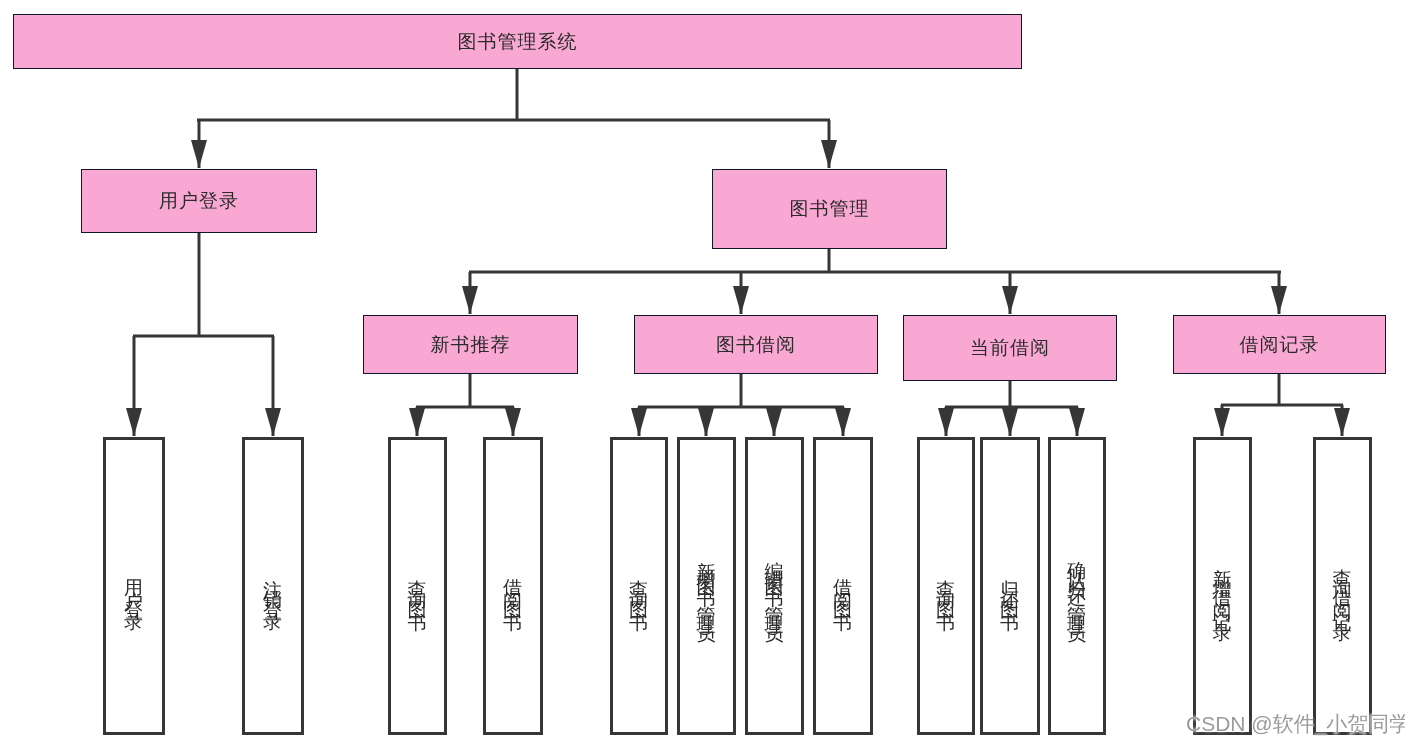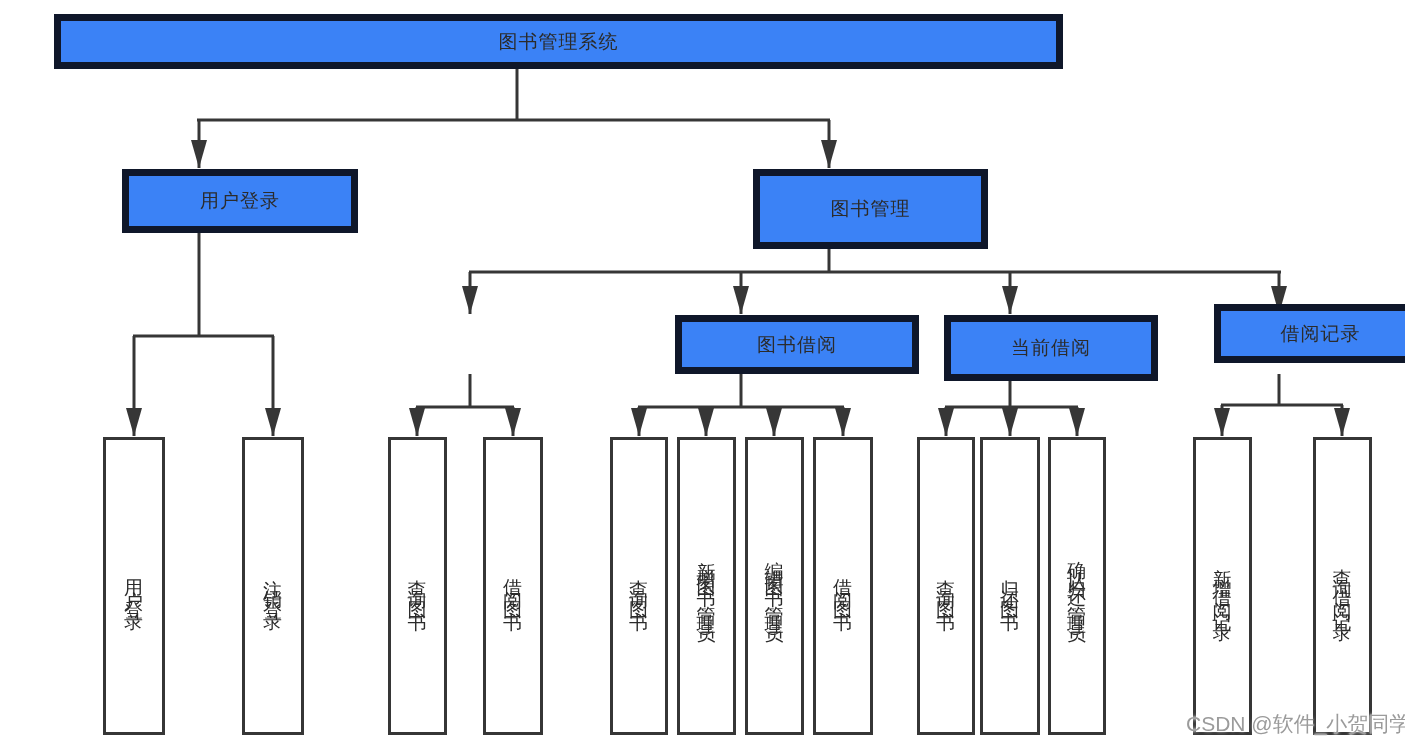--- a/index.html
+++ b/index.html
@@ -13,30 +13,29 @@
   }
   svg.connectors {
     position: absolute;
     left: 0; top: 0;
     width: 1405px; height: 747px;
     z-index: 1;
   }
   .hnode {
     position: absolute;
     box-sizing: border-box;
-    border: 7px solid #0f172a;
-    background: #3b82f6;
+    border: 1px solid #0f172a;
+    background: #f9a8d4;
     display: flex;
     align-items: center;
     justify-content: center;
     font-size: 19px;
     color: #2b2b2b;
     letter-spacing: 1px;
     z-index: 2;
-    margin-left: 41px;
   }
   .leaf {
     position: absolute;
     top: 437px;
     height: 298px;
     box-sizing: border-box;
     border: 3px solid #363636;
     background: #ffffff;
     display: flex;
     align-items: center;
@@ -135,27 +134,30 @@
     <span>图书管理系统</span>
   </div>
 
   <div class="hnode" style="left:81px; top:169px; width:236px; height:64px;">
     <span>用户登录</span>
   </div>
   <div class="hnode" style="left:712px; top:169px; width:235px; height:80px;">
     <span>图书管理</span>
   </div>
 
+  <div class="hnode" style="left:363px; top:315px; width:215px; height:59px;">
+    <span>新书推荐</span>
+  </div>
   <div class="hnode" style="left:634px; top:315px; width:244px; height:59px;">
     <span>图书借阅</span>
   </div>
   <div class="hnode" style="left:903px; top:315px; width:214px; height:66px;">
     <span>当前借阅</span>
   </div>
-  <div class="hnode" style="left:1173px; top:304px; width:213px; height:59px;">
+  <div class="hnode" style="left:1173px; top:315px; width:213px; height:59px;">
     <span>借阅记录</span>
   </div>
 
   <div class="leaf" style="left:103px; width:62px;">
     <span>用户登录</span>
   </div>
   <div class="leaf" style="left:242px; width:62px;">
     <span>注销登录</span>
   </div>
 

